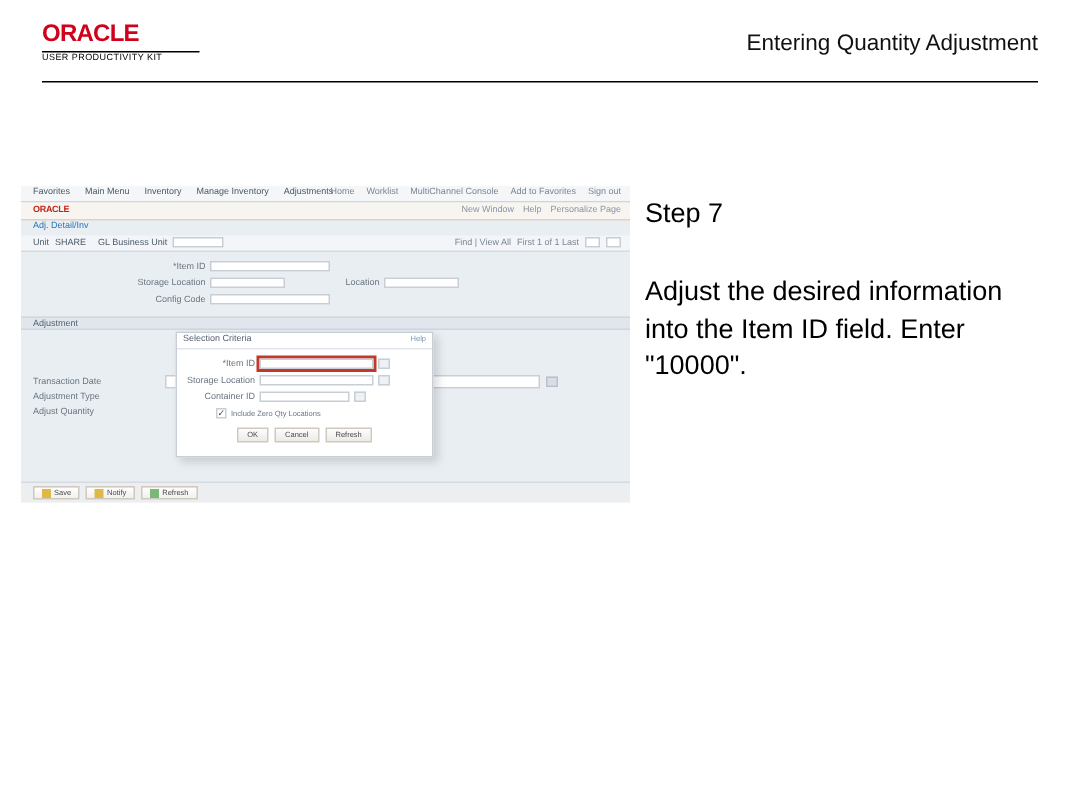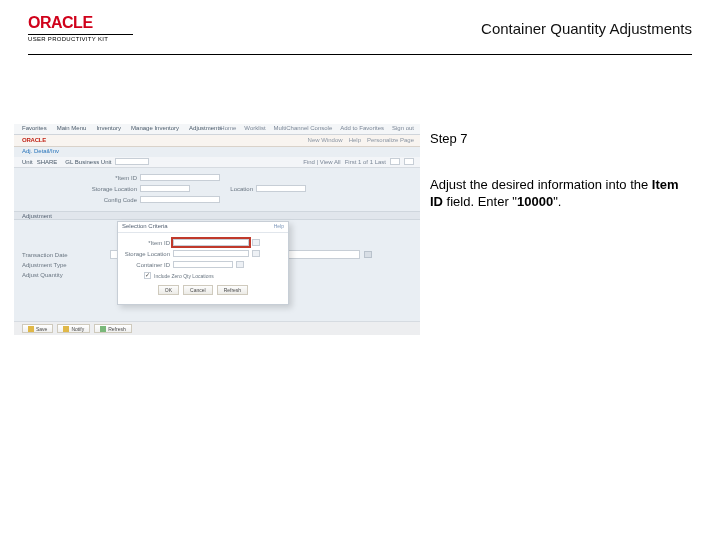--- a/index.html
+++ b/index.html
@@ -9,24 +9,24 @@
   
   .header { position: absolute; top: 12px; left: 0; right: 0; height: 44px; }
   .logo-wrap { position: absolute; left: 28px; top: 2px; }
   .logo-oracle { font-weight: 900; font-size: 16px; color: #d0021b; letter-spacing: -0.5px; }
   .logo-sub { font-size: 6px; letter-spacing: 0.3px; color: #000; margin-top: 1px; }
   .logo-wrap .rule { height: 1px; background: #000; margin-top: 2px; width: 105px; }
   .title { position: absolute; right: 28px; top: 8px; font-size: 15px; color: #111; }
   .header-rule { position: absolute; left: 28px; right: 28px; top: 42px; height: 1px; background: #000; }
 
   
-  .right-pane { position: absolute; left: 430px; right: 28px; top: 130px; font-size: 13px; color: #000; line-height: 1.35; }
+  .right-pane { position: absolute; left: 430px; right: 28px; top: 130px; font-size: 18px; color: #000; line-height: 1.35; }
   .step-label { margin-bottom: 28px; font-weight: 400; }
   .instr { }
-  .instr b { font-weight: 700; }
+  .instr b { font-weight: 400; }
 
   
   .shot { position: absolute; left: 14px; top: 124px; width: 406px; height: 211px; background: #e9eef3; font-size: 6px; color: #4a5a6a; overflow: hidden; }
 
   .shot .topbar { height: 11px; background: #f4f6f8; border-bottom: 1px solid #d0d5db; position: relative; }
   .shot .topbar .menu { position: absolute; left: 8px; top: 1px; display: flex; gap: 10px; }
   .shot .topbar .links { position: absolute; right: 6px; top: 1px; display: flex; gap: 8px; color: #7a8696; }
   .shot .brandbar { height: 12px; background: #f8f4f0; border-bottom: 1px solid #d9d2ca; position: relative; }
   .shot .brandbar .mini-logo { position: absolute; left: 8px; top: 2px; font-size: 6px; font-weight: 900; color: #c02418; letter-spacing: -0.2px; }
   .shot .brandbar .right-txt { position: absolute; right: 6px; top: 2px; color: #8a95a3; display: flex; gap: 6px; }
@@ -81,21 +81,21 @@
 </style>
 </head>
 <body>
 
 <div class="header">
   <div class="logo-wrap">
     <div class="logo-oracle">ORACLE</div>
     <div class="rule"></div>
     <div class="logo-sub">USER PRODUCTIVITY KIT</div>
   </div>
-  <div class="title">Container Quantity Adjustments</div>
+  <div class="title">Entering Quantity Adjustment</div>
   <div class="header-rule"></div>
 </div>
 
 <div class="right-pane">
   <div class="step-label">Step 7</div>
   <div class="instr">
     <span>Adjust the desired information into the </span><b>Item ID</b><span> field. Enter "</span><b>10000</b><span>".</span>
   </div>
 </div>
 

